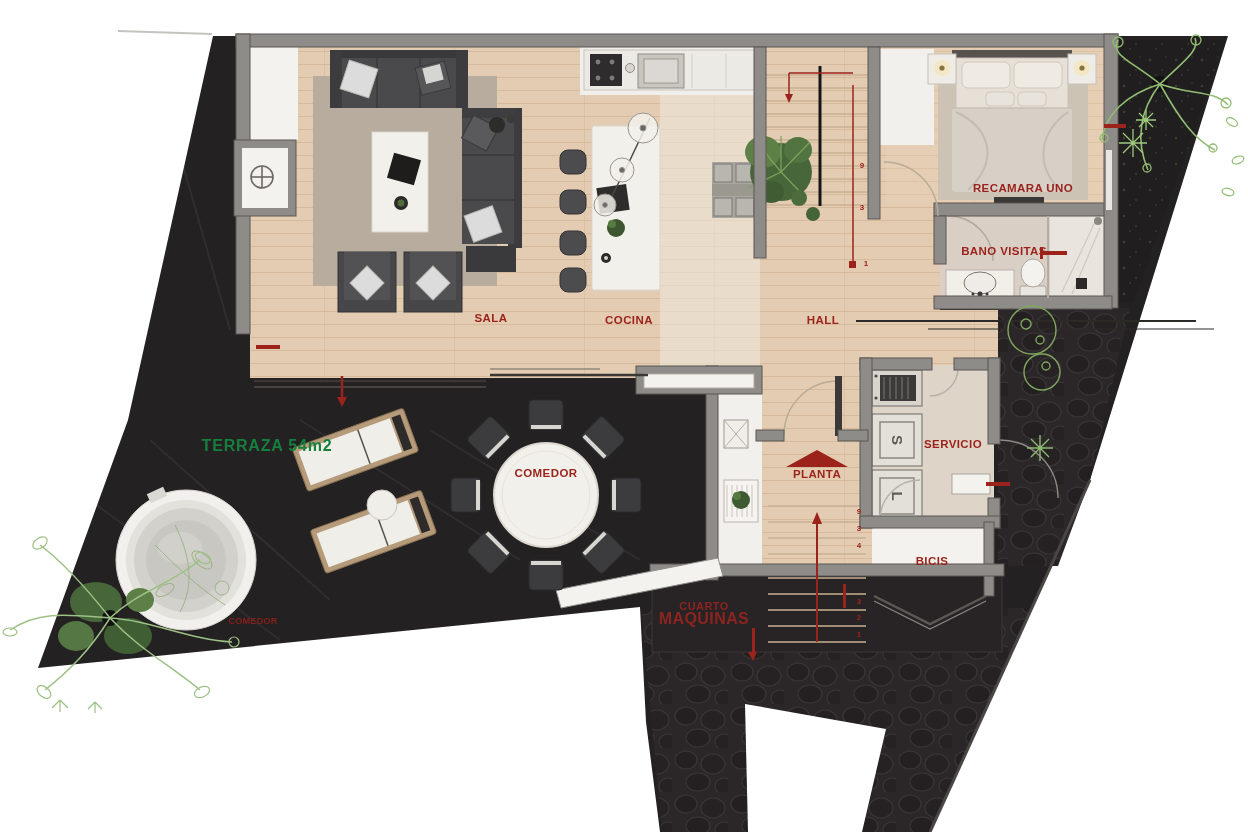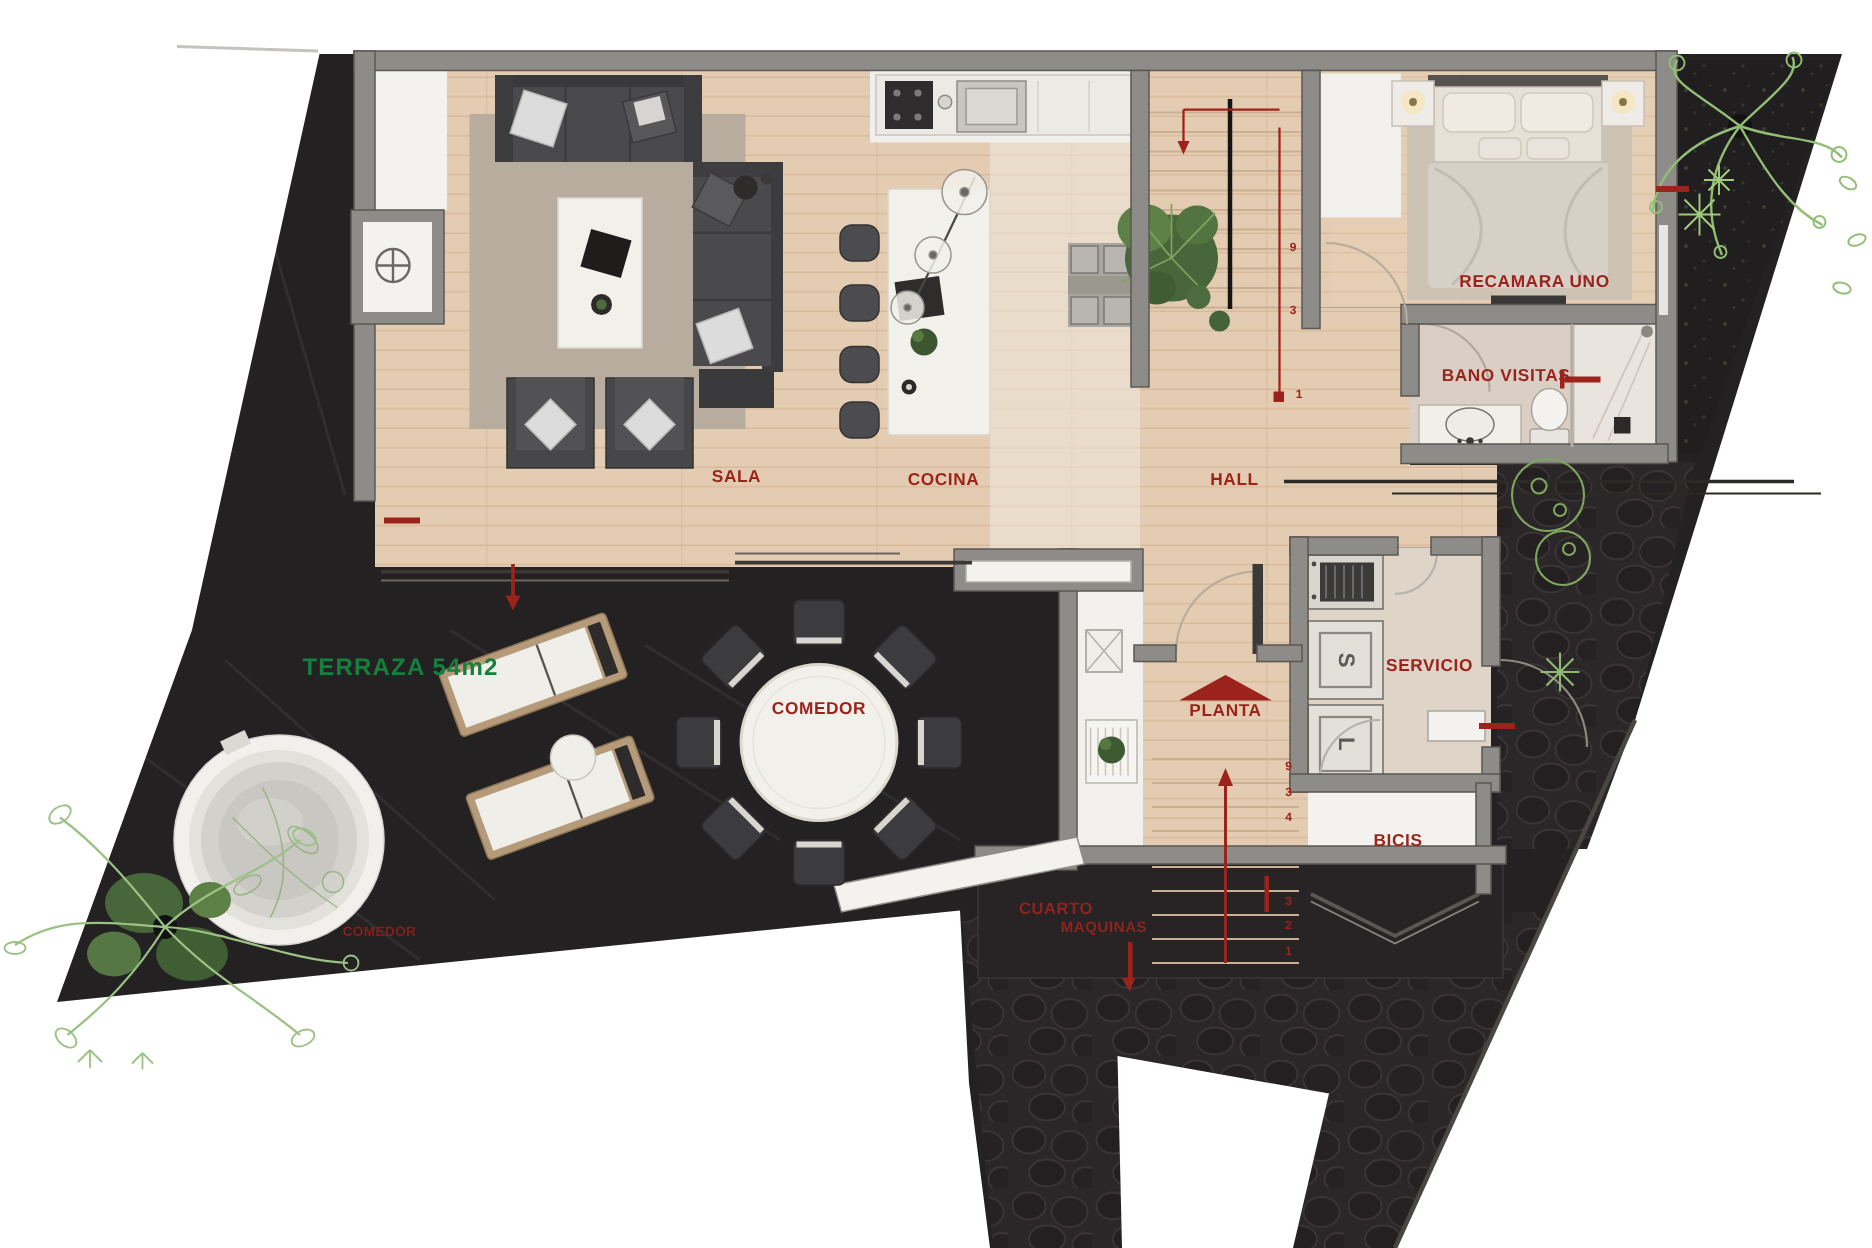--- a/index.html
+++ b/index.html
@@ -543,21 +543,21 @@
   <span class="lbl" style="left:629px;top:320px">COCINA</span>
   <span class="lbl" style="left:823px;top:320px">HALL</span>
   <span class="lbl" style="left:1023px;top:188px">RECAMARA UNO</span>
   <span class="lbl" style="left:1004px;top:251px">BANO VISITAS</span>
   <span class="lbl" style="left:953px;top:444px">SERVICIO</span>
   <span class="lbl" style="left:817px;top:474px">PLANTA</span>
   <span class="lbl" style="left:546px;top:473px">COMEDOR</span>
   <span class="lbl lbl--terraza" style="left:267px;top:428px">TERRAZA 54m2</span>
   <span class="lbl lbl--tiny" style="left:253px;top:621px">COMEDOR</span>
   <span class="lbl lbl--dark" style="left:704px;top:606px;font-size:11px">CUARTO</span>
-  <span class="lbl lbl--dark" style="left:736px;top:619px;font-size:10px">MAQUINAS</span>
+  <span class="lbl lbl--dark" style="left:704px;top:619px;font-size:16px">MAQUINAS</span>
   <span class="lbl" style="left:932px;top:561px">BICIS</span>
 
   <span class="num" style="left:859px;top:511px">9</span>
   <span class="num" style="left:859px;top:528px">3</span>
   <span class="num" style="left:859px;top:545px">4</span>
   <span class="num" style="left:859px;top:601px">3</span>
   <span class="num" style="left:859px;top:617px">2</span>
   <span class="num" style="left:859px;top:634px">1</span>
 
   <span class="num" style="left:862px;top:165px">9</span>

